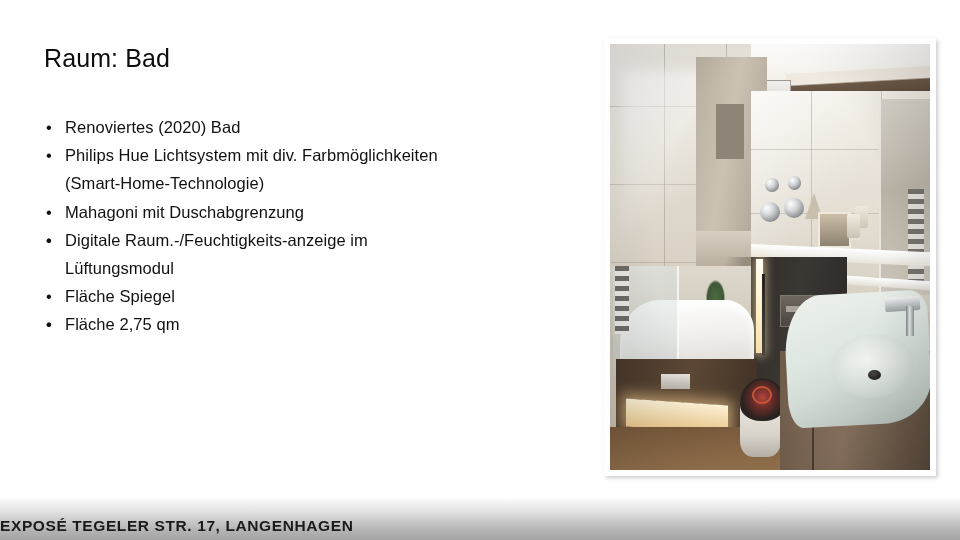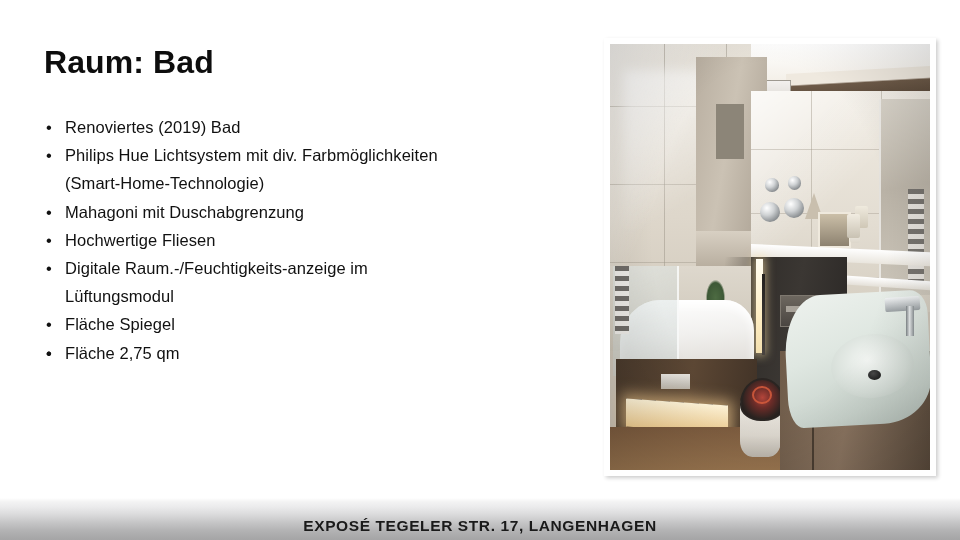--- a/index.html
+++ b/index.html
@@ -21,22 +21,22 @@
     position: absolute;
     inset: 0;
     background: #ffffff;
   }
 
   
   .slide-title {
     position: absolute;
     left: 44px;
     top: 44px;
-    font-size: 32px;
-    font-weight: bold;
+    font-size: 25px;
+    font-weight: normal;
     color: #0d0d0d;
     letter-spacing: 0.1px;
     white-space: nowrap;
   }
 
   
   .bullet-list {
     position: absolute;
     left: 44px;
     top: 113px;
@@ -373,51 +373,49 @@
       #c6c6c7 58%,
       #b4b4b5 76%,
       #a9a9aa 92%,
       #a5a5a6 100%);
   }
   .footer-text {
     position: absolute;
     left: 0;
     right: 0;
     bottom: 5px;
-    text-align: center;
     font-size: 15.5px;
     font-weight: bold;
     letter-spacing: 0.6px;
     color: #1a1a1a;
     white-space: nowrap;
   }
 </style>
 </head>
 <body>
 
 <div class="slide">
 
   <div class="slide-title">Raum: Bad</div>
 
   <ul class="bullet-list">
     <li class="bullet-item">
       <span class="bullet-dot">•</span>
-      <span>Renoviertes (2019) Bad</span>
+      <span>Renoviertes (2020) Bad</span>
     </li>
     <li class="bullet-item">
       <span class="bullet-dot">•</span>
       <span>Philips Hue Lichtsystem mit div. Farbmöglichkeiten (Smart-Home-Technologie)</span>
     </li>
     <li class="bullet-item">
       <span class="bullet-dot">•</span>
       <span>Mahagoni mit Duschabgrenzung</span>
     </li>
     <li class="bullet-item">
       <span class="bullet-dot">•</span>
-      <span>Hochwertige Fliesen</span>
     </li>
     <li class="bullet-item">
       <span class="bullet-dot">•</span>
       <span>Digitale Raum.-/Feuchtigkeits-anzeige im Lüftungsmodul</span>
     </li>
     <li class="bullet-item">
       <span class="bullet-dot">•</span>
       <span>Fläche Spiegel</span>
     </li>
     <li class="bullet-item">

